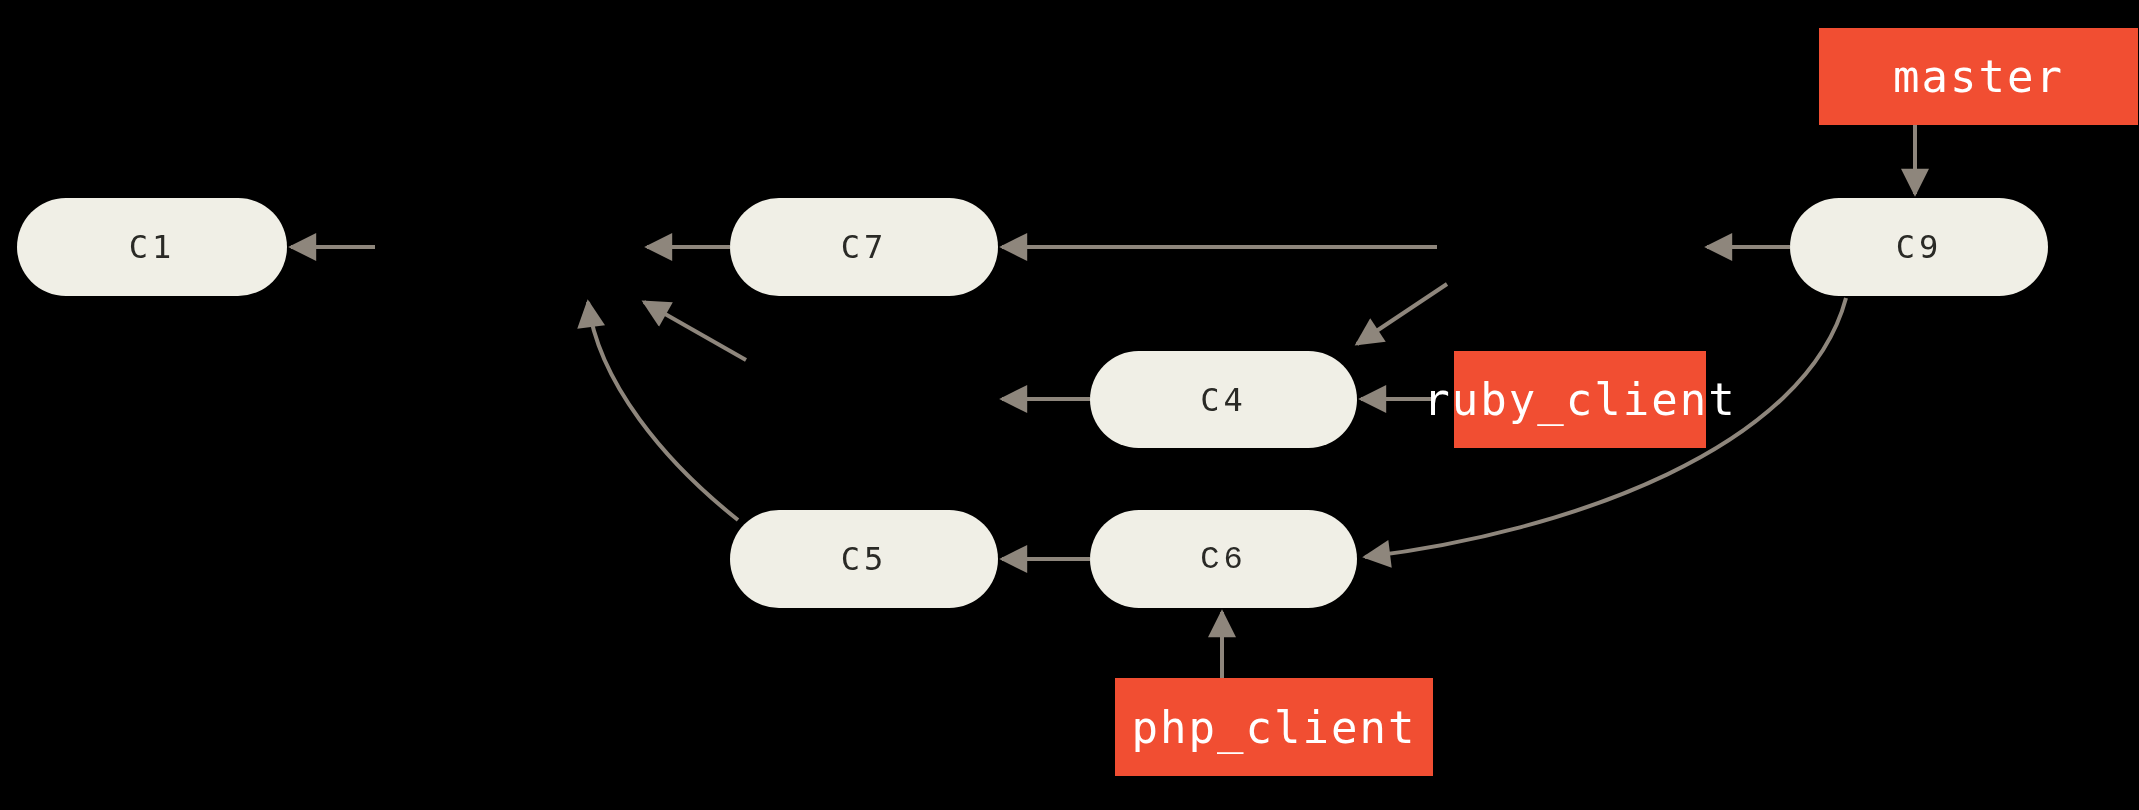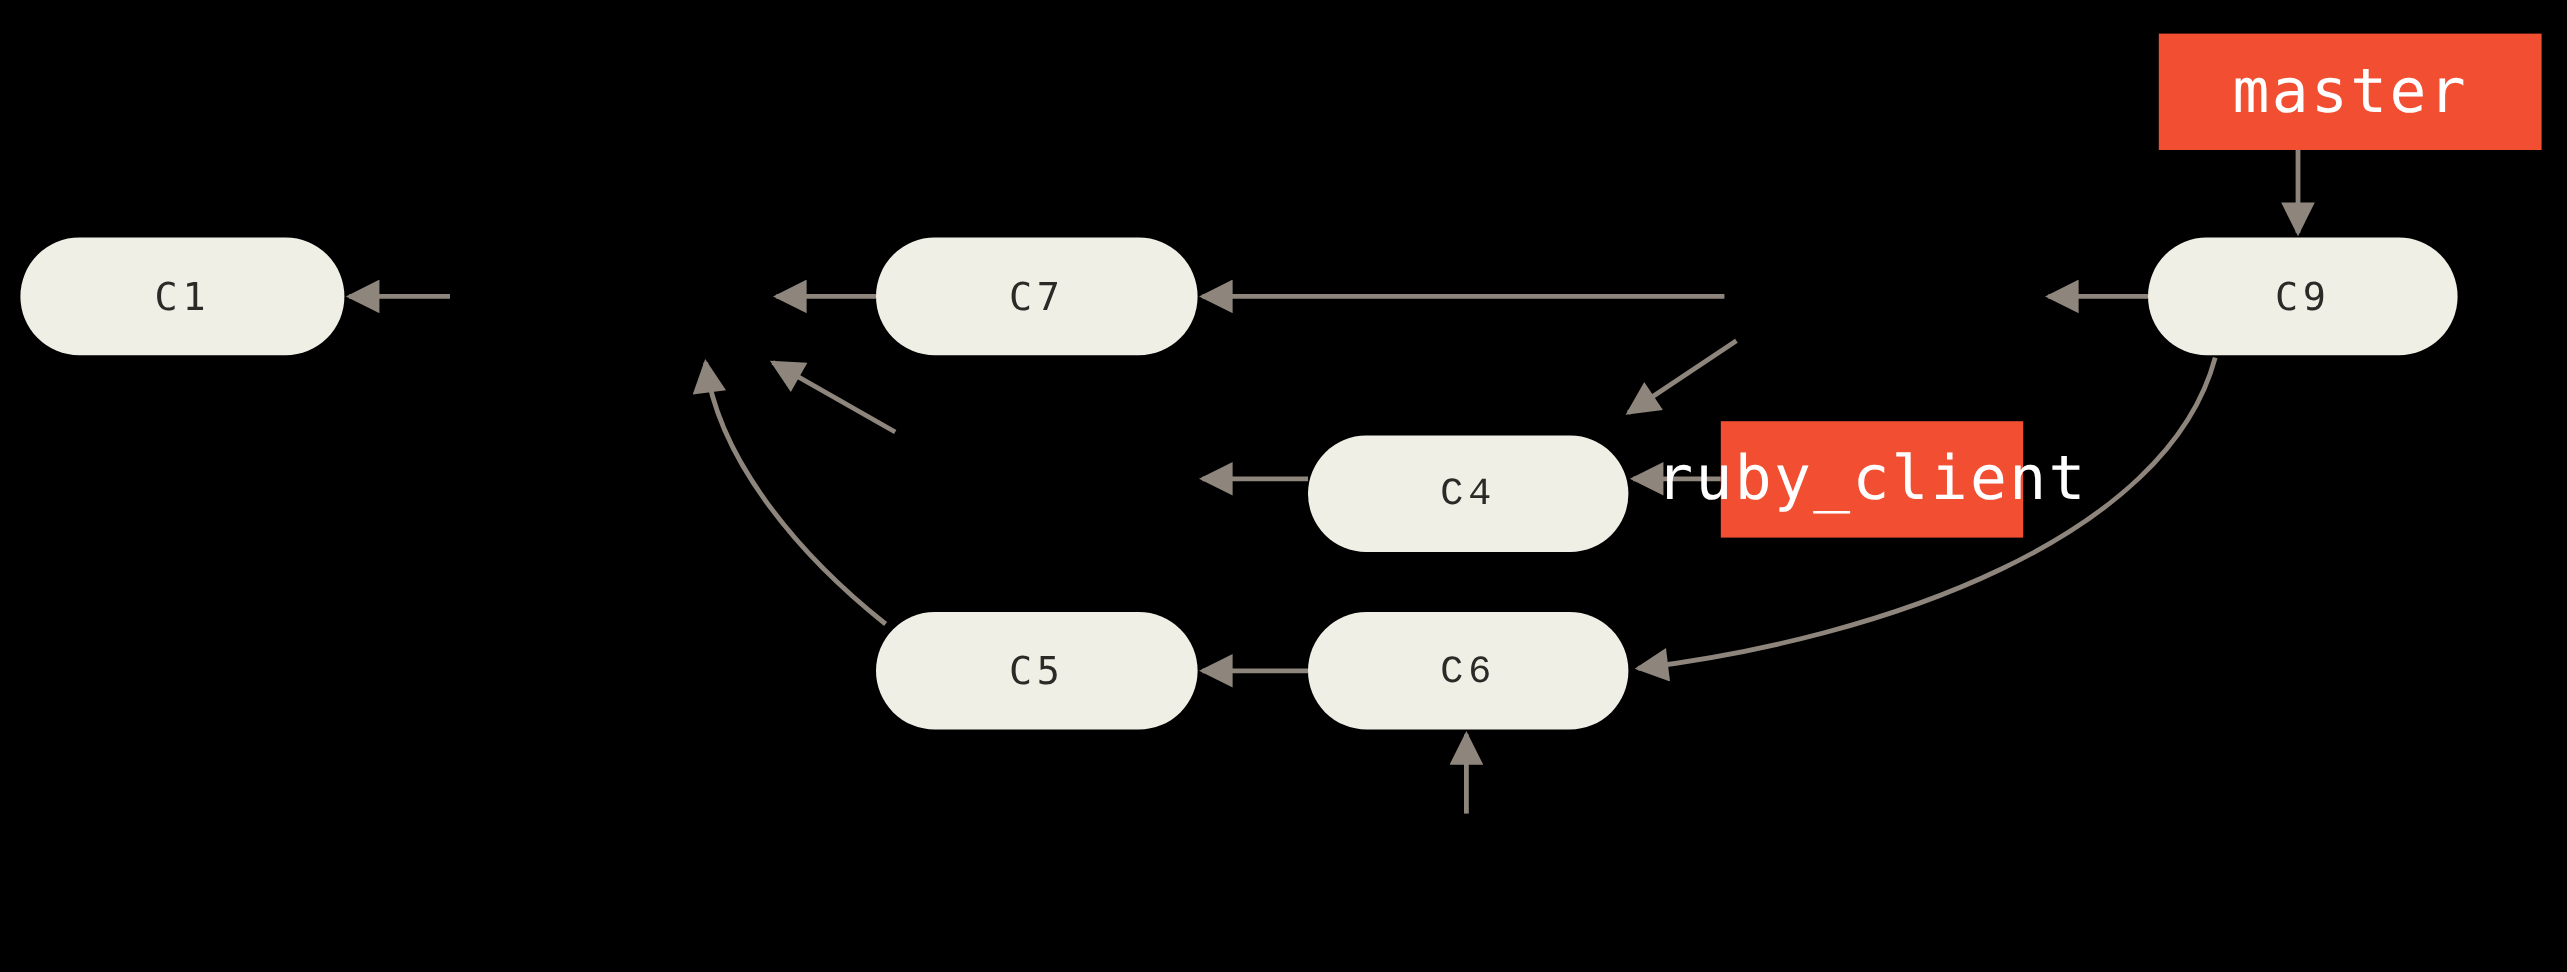--- a/index.html
+++ b/index.html
@@ -10,30 +10,30 @@
   .canvas{position:relative;width:2139px;height:810px;background:var(--bg);
           font-family:"DejaVu Sans Mono","Liberation Mono",monospace;overflow:hidden;}
   .edges{position:absolute;left:0;top:0;width:2139px;height:810px;}
   .edge{stroke:var(--arrow);stroke-width:4;fill:none;marker-end:url(#ah);}
   #ah path{fill:var(--arrow);}
   .node{position:absolute;background:var(--node-fill);border-radius:49px;
         display:flex;align-items:center;justify-content:center;
         color:var(--node-text);font-size:32px;letter-spacing:4px;}
   .branch{position:absolute;background:var(--branch-fill);
           display:flex;align-items:center;justify-content:center;
-          color:var(--branch-text);font-size:51px;letter-spacing:2px;}
+          color:var(--branch-text);font-size:44px;letter-spacing:2px;margin-left:20px;}
   
   .n-c1{left:17px;  top:198px;width:270px;height:98px;}
   .n-c2{left:375px; top:198px;width:268px;height:98px;}
   .n-c7{left:730px; top:198px;width:268px;height:98px;}
   .n-c8{left:1437px;top:198px;width:266px;height:98px;}
   .n-c9{left:1790px;top:198px;width:258px;height:98px;}
   
   .n-c3{left:730px; top:351px;width:268px;height:97px;}
-  .n-c4{left:1090px;top:363px;width:267px;height:97px;font-family:Liberation Mono, monospace;}
+  .n-c4{left:1090px;top:351px;width:267px;height:97px;}
   
   .n-c5{left:730px; top:510px;width:268px;height:98px;}
   .n-c6{left:1090px;top:510px;width:267px;height:98px;font-family:Liberation Mono, monospace;}
   
   .b-master{left:1799px;top:28px; width:319px;height:97px;}
   .b-ruby  {left:1434px;top:351px;width:252px;height:97px;}
   .b-php   {left:1095px;top:678px;width:318px;height:98px;}
 </style>
 </head>
 <body>
@@ -63,14 +63,15 @@
 
   <div class="node n-c1">C1</div>
   <div class="node n-c7">C7</div>
   <div class="node n-c9">C9</div>
   <div class="node n-c4">C4</div>
   <div class="node n-c5">C5</div>
   <div class="node n-c6">C6</div>
 
   <div class="branch b-master">master</div>
   <div class="branch b-ruby">ruby_client</div>
+  <div class="branch b-php">php_client</div>
 
 </div>
 
 </body></html>

